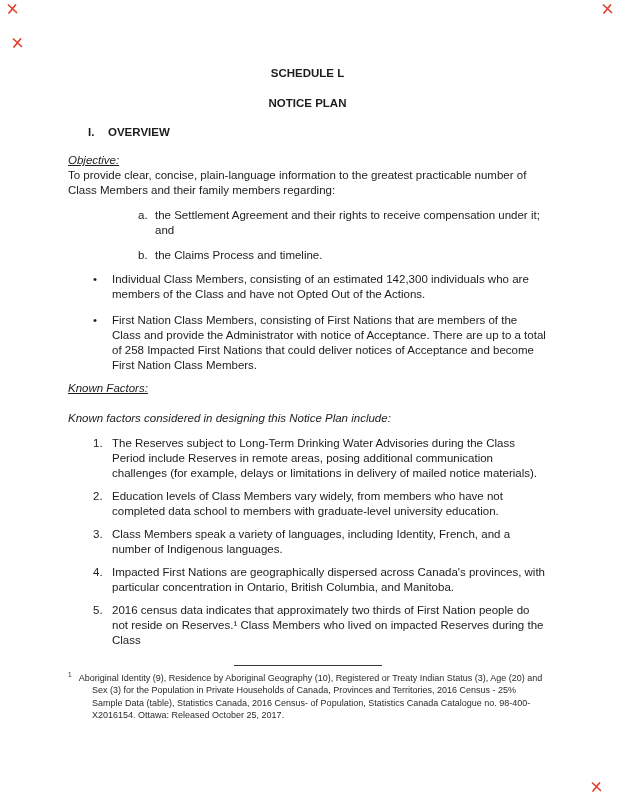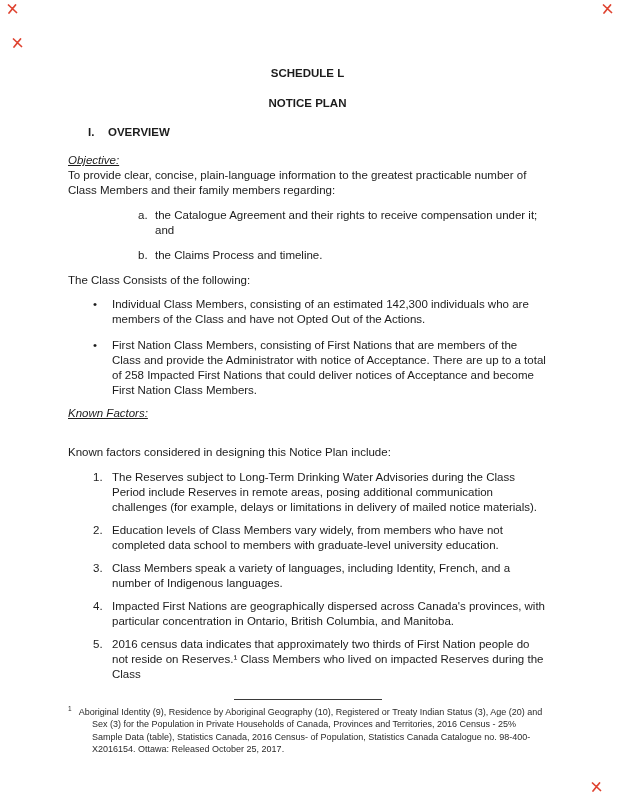--- a/index.html
+++ b/index.html
@@ -23,21 +23,21 @@
   .para { }
   .list-item { display: flex; margin-left: 25px; }
   .list-item .marker { flex: 0 0 19px; }
   .list-item .txt { flex: 1; }
   .lettered { margin-left: 70px; }
   .lettered .marker { flex: 0 0 17px; }
   .mt9  { margin-top: 9px; }
   .mt10 { margin-top: 10px; }
   .mt11 { margin-top: 11px; }
   .mt8  { margin-top: 8px; }
-  .mt12 { margin-top: 24px; }
+  .mt12 { margin-top: 15px; font-style: italic; }
   .footnote-sep {
     margin-top: 17px;
     width: 148px;
     border: 0;
     border-top: 1.2px solid #3a3a3a;
   }
   .footnote {
     margin-top: 4px;
     font-size: 9px;
     line-height: 12.5px;
@@ -83,29 +83,28 @@
       <span class="sec-num">I.</span>
       <span>OVERVIEW</span>
     </div>
 
     <div class="ital-label">Objective:</div>
 
     <div class="para">To provide clear, concise, plain-language information to the greatest practicable number of Class Members and their family members regarding:</div>
 
     <div class="list-item lettered mt10">
       <span class="marker">a.</span>
-      <span class="txt">the Catalogue Agreement and their rights to receive compensation under it; and</span>
+      <span class="txt">the Settlement Agreement and their rights to receive compensation under it; and</span>
     </div>
     <div class="list-item lettered mt10">
       <span class="marker">b.</span>
       <span class="txt">the Claims Process and timeline.</span>
     </div>
 
 
-    <div class="para mt10">The Class Consists of the following:</div>
 
     <div class="list-item mt9">
       <span class="marker">•</span>
       <span class="txt">Individual Class Members, consisting of an estimated 142,300 individuals who are members of the Class and have not Opted Out of the Actions.</span>
     </div>
     <div class="list-item mt11">
       <span class="marker">•</span>
       <span class="txt">First Nation Class Members, consisting of First Nations that are members of the Class and provide the Administrator with notice of Acceptance. There are up to a total of 258 Impacted First Nations that could deliver notices of Acceptance and become First Nation Class Members.</span>
     </div>
 

